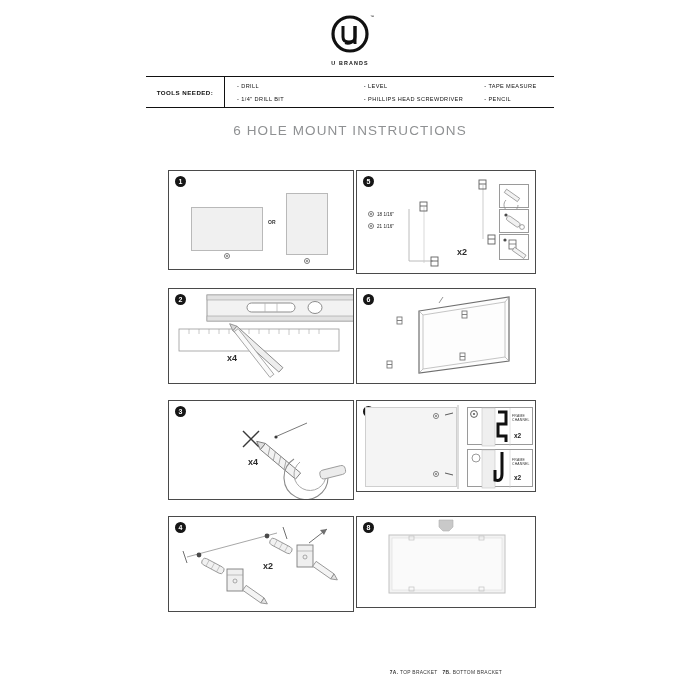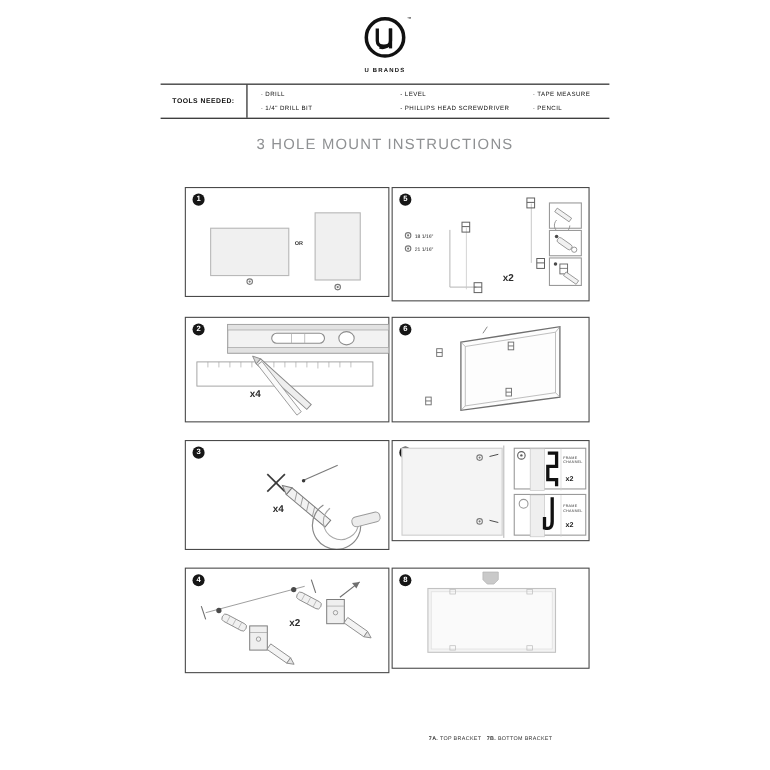--- a/index.html
+++ b/index.html
@@ -118,21 +118,21 @@
         <div class="titem">PHILLIPS HEAD SCREWDRIVER</div>
       </div>
       <div class="tcol c3">
         <div class="titem">TAPE MEASURE</div>
         <div class="titem">PENCIL</div>
       </div>
     </div>
   </div>
 
   <div class="title">
-    <div class="l2">3 HOLE MOUNT INSTRUCTIONS</div>
+    <div class="l2">6 HOLE MOUNT INSTRUCTIONS</div>
   </div>
 
   <div class="grid">
 
     <div class="panel col-l r1">
       <div class="badge">1</div>
       <div class="board" style="position:absolute;left:22px;top:36px;width:72px;height:44px;"></div>
       <div class="ring" style="position:absolute;left:55px;top:82px;"></div>
       <div style="position:absolute;left:99px;top:48px;font-size:5px;font-weight:700;color:#333;">OR</div>
       <div class="board" style="position:absolute;left:117px;top:22px;width:42px;height:62px;"></div>

